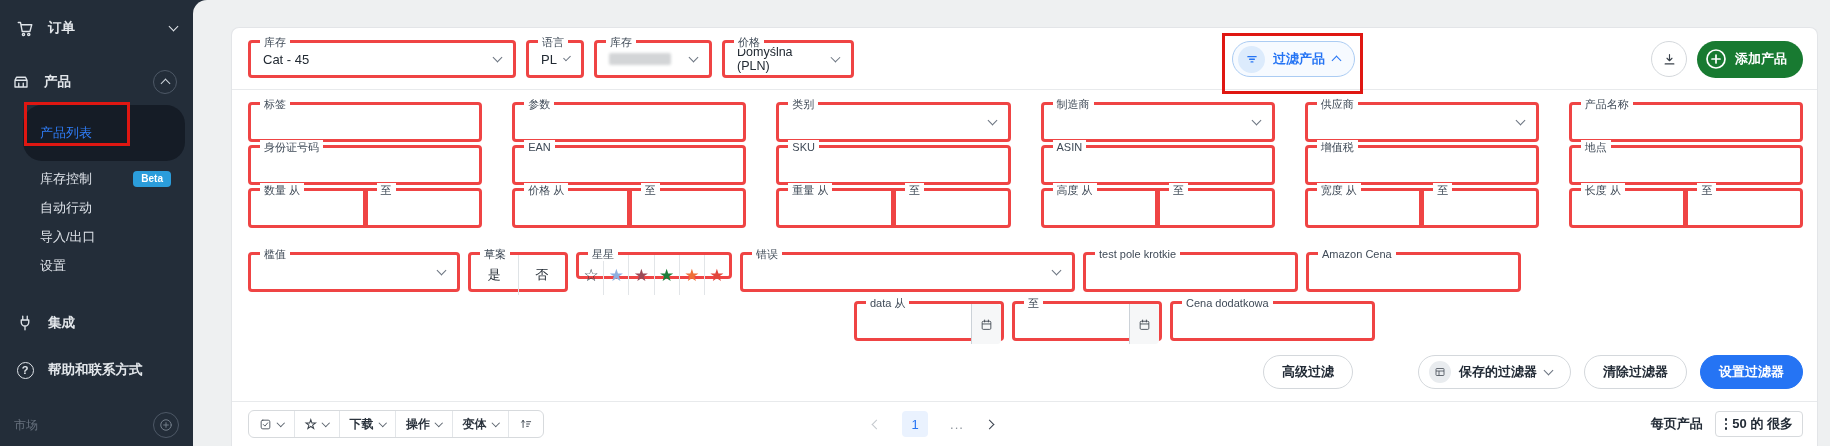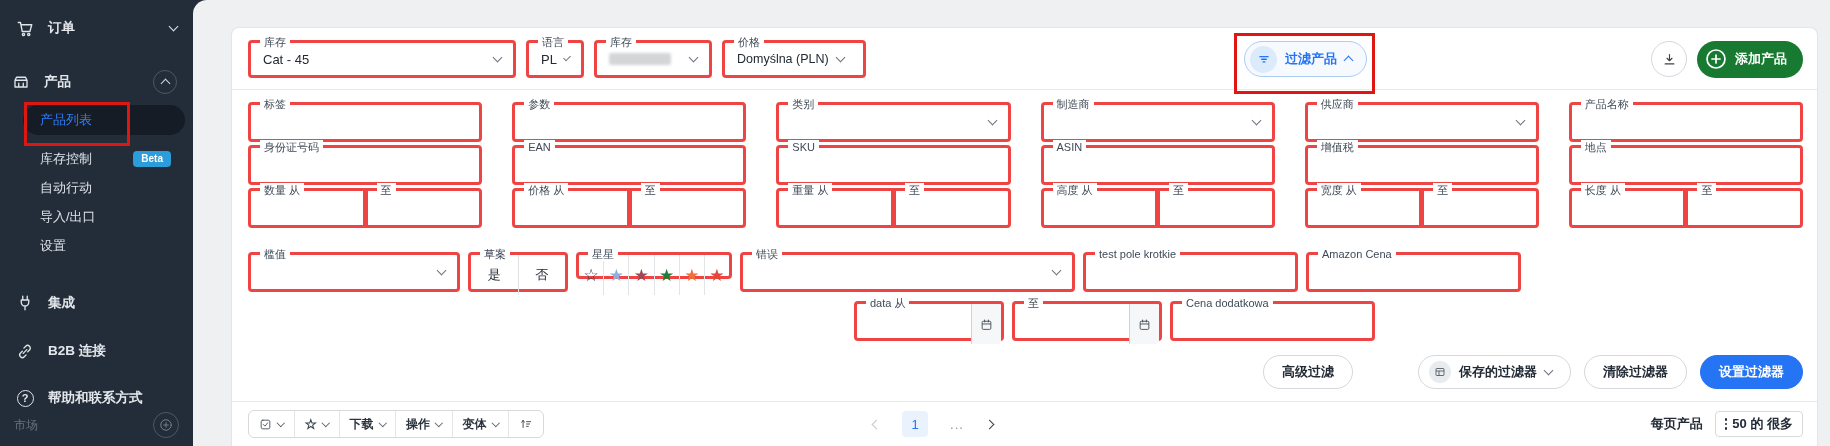--- a/index.html
+++ b/index.html
@@ -19,21 +19,21 @@
   .mla { margin-left:auto; }
   .cv { display:inline-block; width:7px; height:7px; border-right:1.8px solid currentColor; border-bottom:1.8px solid currentColor; }
   .cv.down { transform:rotate(45deg); margin-top:-3px; }
   .cv.up { transform:rotate(-135deg); margin-top:3px; }
   .cv.left { transform:rotate(135deg); }
   .cv.right { transform:rotate(-45deg); }
   .circle-chev { width:24px; height:24px; border-radius:50%; border:1px solid #4d5866; display:flex; align-items:center; justify-content:center; color:#cfd6dd; }
   .gap20 { margin-top:20px;padding-left:12px; }
   .submenu { margin-top:6px; }
   .submenu-item { height:29px; display:flex; align-items:center; margin:0 8px 0 23px; padding:0 14px 0 17px; font-size:13px; color:#dde2e8; border-radius:19px; cursor:pointer; position:relative; }
-  .submenu-item.active { height:30px; background:#151c26; color:#2f7df8; margin-bottom:9px; }
+  .submenu-item.active { height:56px; background:#151c26; color:#2f7df8; margin-bottom:3px; }
   .badge { margin-left:auto; background:#2b9ddb; color:#fff; font-size:10px; font-weight:700; padding:2px 8px; border-radius:4px; line-height:12px; }
   .red-frame-sidebar { position:absolute; left:1px; top:-3px; width:106px; height:44px; border:3px solid #df1712; pointer-events:none; z-index:5; }
   .sb-footer { position:absolute; bottom:8px; left:0; right:0; display:flex; align-items:center; justify-content:space-between; padding:0 14px;margin-top:12px; }
   .sb-footer .mk { color:#67717e; font-size:12px; }
   .plus-circle { width:26px; height:26px; border-radius:50%; border:1px solid #4d5866; display:flex; align-items:center; justify-content:center; cursor:pointer; }
   .plus-circle svg { stroke:#79838f; fill:none; stroke-width:1.6; stroke-linecap:round; }
   .helpq { position:relative; width:17px; height:17px; border:1.6px solid #dfe4e9; border-radius:50%; display:flex; align-items:center; justify-content:center; }
   .helpq::after { content:"?"; font-size:11px; font-weight:700; color:#dfe4e9; }
 
   
@@ -174,28 +174,20 @@
 
     <div class="nav-item" style="margin-top:26px">
       <span class="sbicon">
         <svg width="18" height="18" viewBox="0 0 24 24">
             <path d="M9 3v5M15 3v5M7 8h10v3a5 5 0 0 1-10 0V8zM12 16v5"></path>
           </svg>
       </span>
       <span>集成</span>
     </div>
 
-    <div class="nav-item" style="margin-top:14px">
-      <span class="sbicon">
-        <svg width="19" height="19" viewBox="0 0 24 24">
-            <path d="M9.5 14.5l5-5M8.5 11.5L6 14a3.5 3.5 0 0 0 5 5l2.5-2.5M15.5 12.5L18 10a3.5 3.5 0 0 0-5-5l-2.5 2.5"></path>
-          </svg>
-      </span>
-      <span>B2B 连接</span>
-    </div>
 
     <div class="nav-item" style="margin-top:13px">
       <span class="sbicon">
           <span class="helpq"></span>
         </span>
       <span>帮助和联系方式</span>
     </div>
 
     <div class="sb-footer">
       <span class="mk">市场</span>
@@ -220,21 +212,21 @@
         <div class="field selbox compact" style="width:58px">
           <span class="flabel">语言</span>
           <span class="val">PL</span>
           <span class="cv down"></span>
         </div>
         <div class="field selbox" style="width:118px">
           <span class="flabel">库存</span>
           <span class="redacted"></span>
           <span class="cv down"></span>
         </div>
-        <div class="field selbox compact" style="width:144px">
+        <div class="field selbox compact" style="width:132px">
           <span class="flabel">价格</span>
           <span class="val" style="font-size:12.5px">Domyślna (PLN)</span>
           <span class="cv down"></span>
         </div>
 
         <div class="filter-toggle-wrap">
           <span class="red-frame-filter"></span>
           <button class="filter-toggle">
             <span class="ft-icon">
               <svg width="14" height="14" viewBox="0 0 24 24">

